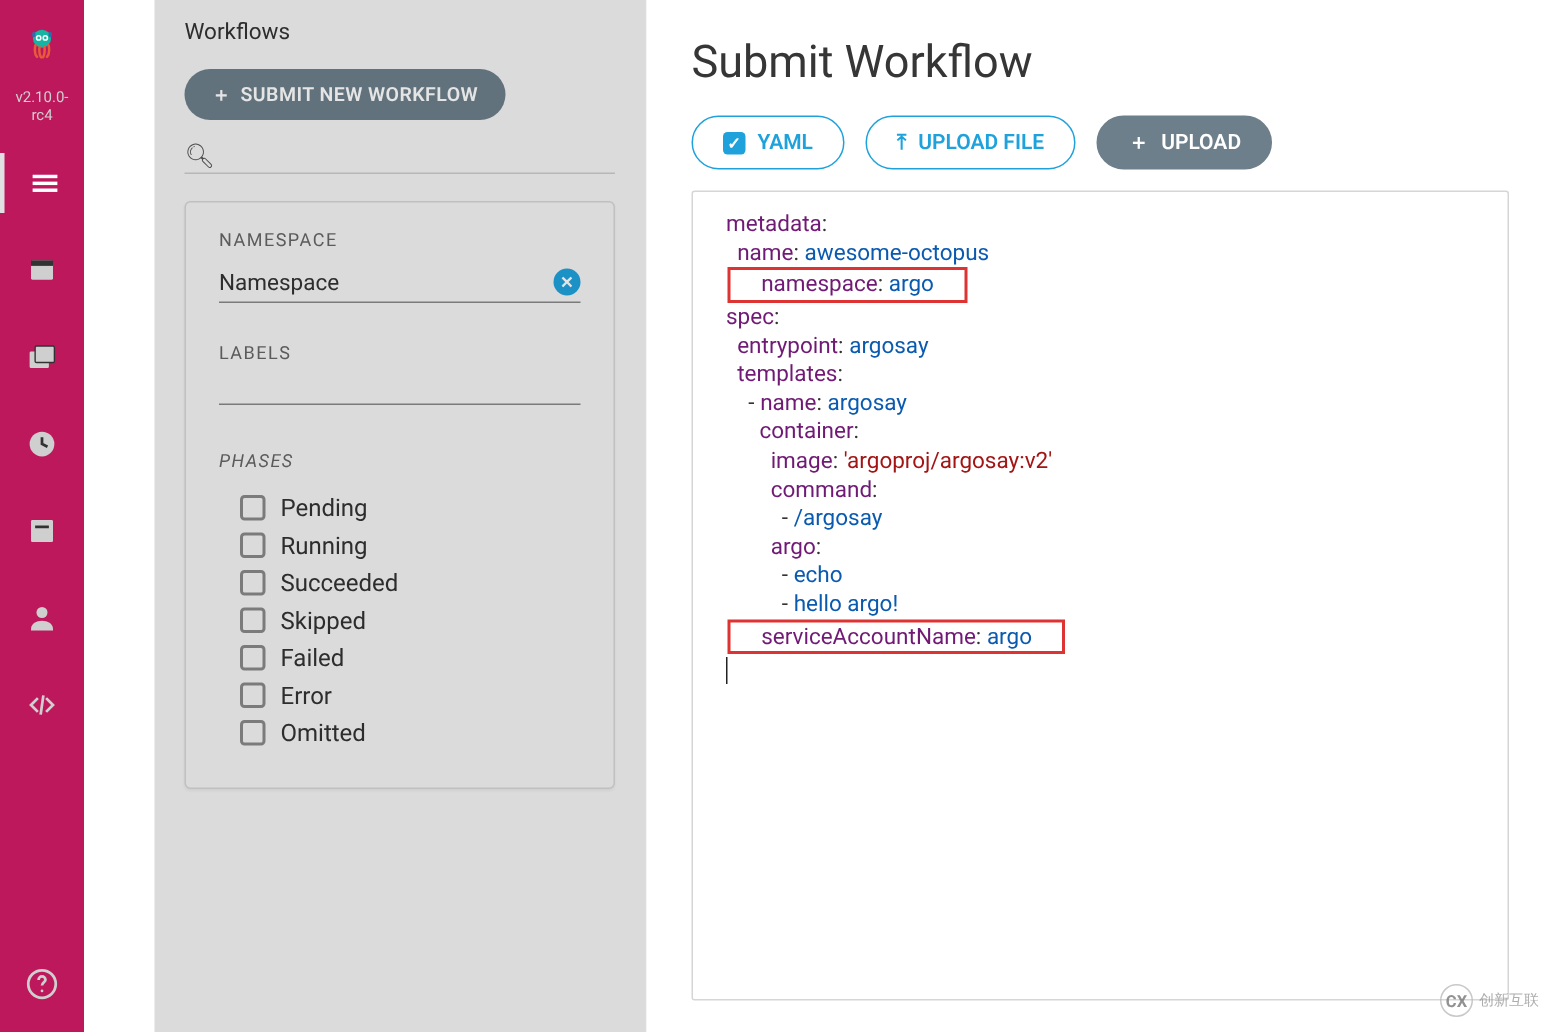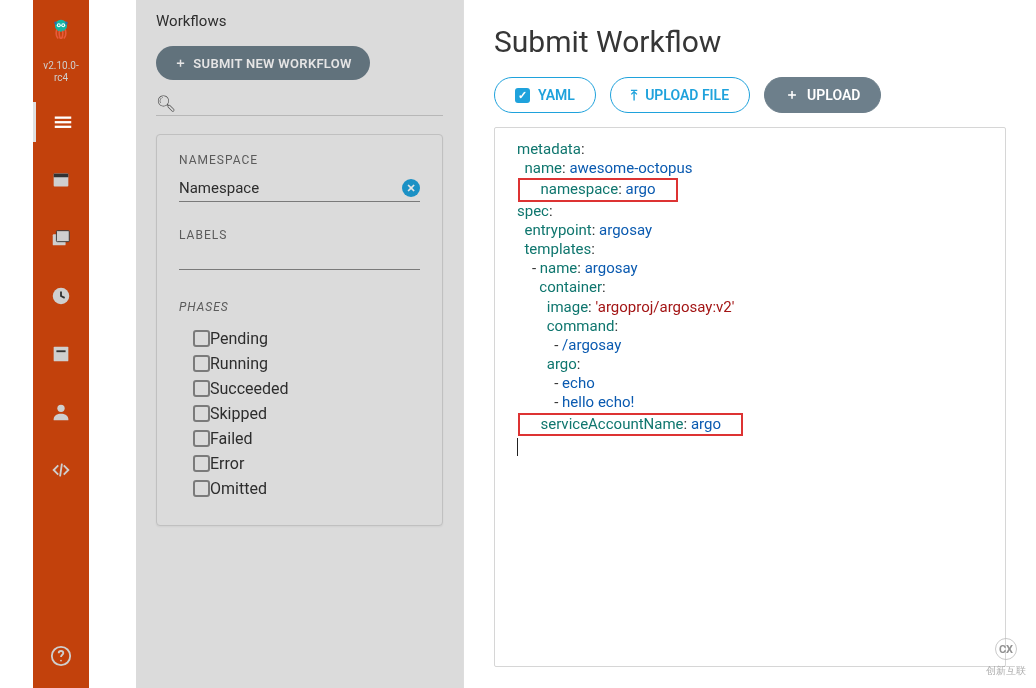--- a/index.html
+++ b/index.html
@@ -1,20 +1,20 @@
 <!DOCTYPE html>
 <html><head>
 <meta charset="utf-8">
 <style>
   * { box-sizing: border-box; margin: 0; padding: 0; font-family: -apple-system, BlinkMacSystemFont, "Segoe UI", Roboto, sans-serif; }
   html, body { width: 1036px; height: 688px; overflow: hidden; background: #fff; }
   .app { display: flex; width: 100%; height: 100%; }
 
   
-  .rail { width: 56px; background: #c2410c; display: flex; flex-direction: column; align-items: center; padding-top: 8px; gap: 18px; margin-left: 33px; }
+  .rail { width: 56px; background: #be185d; display: flex; flex-direction: column; align-items: center; padding-top: 8px; gap: 18px; }
   .octo { width:40px; height:40px; display:flex; align-items:center; justify-content:center; }
   .rail .ver { color:#cfcfcf; font-size:10px; text-align:center; line-height:1.2; margin-top:-6px; }
   .rail .nav-item { width:56px; height:40px; display:flex; align-items:center; justify-content:center; color:#d0d0d0; }
   .rail .nav-item.active { border-left:3px solid #e0e0e0; color:#fff; }
   .rail svg { width:22px; height:22px; fill:#cfcfcf; }
   .rail .nav-item.active svg { fill:#fff; }
   .rail .spacer { flex:1; }
 
   
   .sidebar { width:328px; background:#f4f4f4; border-right:1px solid #ddd; padding:12px 20px 20px 20px; position:relative;margin-left:47px; }
@@ -23,43 +23,43 @@
   .submit-new { background:#6d7f8b; color:#fff; border:none; border-radius:20px; padding:8px 18px; font-size:13px; font-weight:600; letter-spacing:.3px; display:flex; align-items:center; gap:6px; cursor:pointer; }
   .search-row { margin-top:14px; border-bottom:1px solid #ccc; padding-bottom:2px; width:100%; }
   .search-row .mag { font-size:16px; color:#555; }
   .card { background:#f4f4f4; border:1px solid #d6d6d6; border-radius:4px; margin-top:18px; padding:18px 22px 24px 22px; box-shadow:0 1px 2px rgba(0,0,0,.05); }
   .sect-label { font-size:12px; letter-spacing:1px; color:#666; margin-bottom:12px; }
   .ns-row { display:flex; align-items:center; justify-content:space-between; border-bottom:1px solid #888; padding-bottom:4px; margin-bottom:26px; }
   .ns-row span { color:#333; font-size:15px; }
   .ns-row .clear { width:18px; height:18px; border-radius:50%; background:#1fa2dc; color:#fff; display:flex; align-items:center; justify-content:center; font-size:11px; cursor:pointer; font-weight:bold; }
   .labels-line { border-bottom:1px solid #888; height:2px; margin-top:26px; }
   .phase-list { margin-top:12px; }
-  .phase { display:flex; align-items:center; padding:3px 0 3px 14px; }
+  .phase { display:flex; align-items:center; gap:10px; padding:3px 0 3px 14px; }
   .phase .box { width:17px; height:17px; border:2px solid #8a8a8a; border-radius:3px; flex-shrink:0; }
   .phase span { font-size:16px; color:#333; }
 
   
   .main { flex:1; background:#fff; padding:24px 30px; position:relative; }
   .main h2 { font-size:30px; font-weight:400; color:#363636; margin-bottom:18px; }
   .btn-row { display:flex; gap:14px; margin-bottom:14px; }
   .btn { border-radius:22px; padding:8px 20px; font-size:14px; font-weight:600; display:flex; align-items:center; gap:8px; cursor:pointer; }
   .btn.outline { background:#fff; border:1.5px solid #1fa2dc; color:#1fa2dc; }
   .btn.solid { background:#6d7f8b; border:1.5px solid #6d7f8b; color:#fff; }
   .chk { width:15px; height:15px; background:#1fa2dc; border-radius:3px; display:inline-flex; align-items:center; justify-content:center; color:#fff; font-size:11px; }
 
   .editor { border:1px solid #d6d6d6; border-radius:2px; padding:12px 22px 40px 22px; font-family: Consolas, Menlo, monospace; font-size:15px; line-height:1.28; color:#333; position:relative; height:540px; overflow:hidden; }
   .line { white-space:pre; }
-  .k { color:#0f766e; }   
+  .k { color:#701a75; }   
   .v { color:#0a5ab0; }   
   .d { color:#333; }      
   .s { color:#a31515; }   
   .hl { display:inline-block; border:2px solid #d33; padding:0 20px; margin-left:-6px; }
   .cursor-mark { display:inline-block; width:1px; height:18px; background:#222; vertical-align:middle; margin-top:2px; }
 
-  .wm { position:absolute; right:10px; bottom:10px; font-size:10px; color:#999; display:flex; align-items:center; gap:4px; opacity:.8;flex-direction:column; }
+  .wm { position:absolute; right:10px; bottom:10px; font-size:10px; color:#999; display:flex; align-items:center; gap:4px; opacity:.8; }
   .wm .logo { width:22px; height:22px; border:1px solid #bbb; border-radius:50%; display:flex; align-items:center; justify-content:center; font-weight:bold; font-size:11px; color:#777; }
 </style>
 </head>
 <body>
 
 <div class="app">
 
   <div class="rail">
     <div class="octo">
       <svg viewBox="0 0 40 40">
@@ -208,21 +208,21 @@
 <div class="line"><span class="k">spec</span><span class="d">:</span></div>
 <div class="line">  <span class="k">entrypoint</span><span class="d">: </span><span class="v">argosay</span></div>
 <div class="line">  <span class="k">templates</span><span class="d">:</span></div>
 <div class="line">    <span class="d">- </span><span class="k">name</span><span class="d">: </span><span class="v">argosay</span></div>
 <div class="line">      <span class="k">container</span><span class="d">:</span></div>
 <div class="line">        <span class="k">image</span><span class="d">: </span><span class="s">'argoproj/argosay:v2'</span></div>
 <div class="line">        <span class="k">command</span><span class="d">:</span></div>
 <div class="line">          <span class="d">- </span><span class="v">/argosay</span></div>
 <div class="line">        <span class="k">argo</span><span class="d">:</span></div>
 <div class="line">          <span class="d">- </span><span class="v">echo</span></div>
-<div class="line">          <span class="d">- </span><span class="v">hello echo!</span></div>
+<div class="line">          <span class="d">- </span><span class="v">hello argo!</span></div>
 <div class="line">  <span class="hl"><span class="k">serviceAccountName</span><span class="d">: </span><span class="v">argo</span></span></div>
 <div class="line"><span class="cursor-mark"></span></div>
     </div>
 
     <div class="wm">
       <div class="logo">CX</div>
       <span>创新互联</span>
     </div>
   </div>
 

